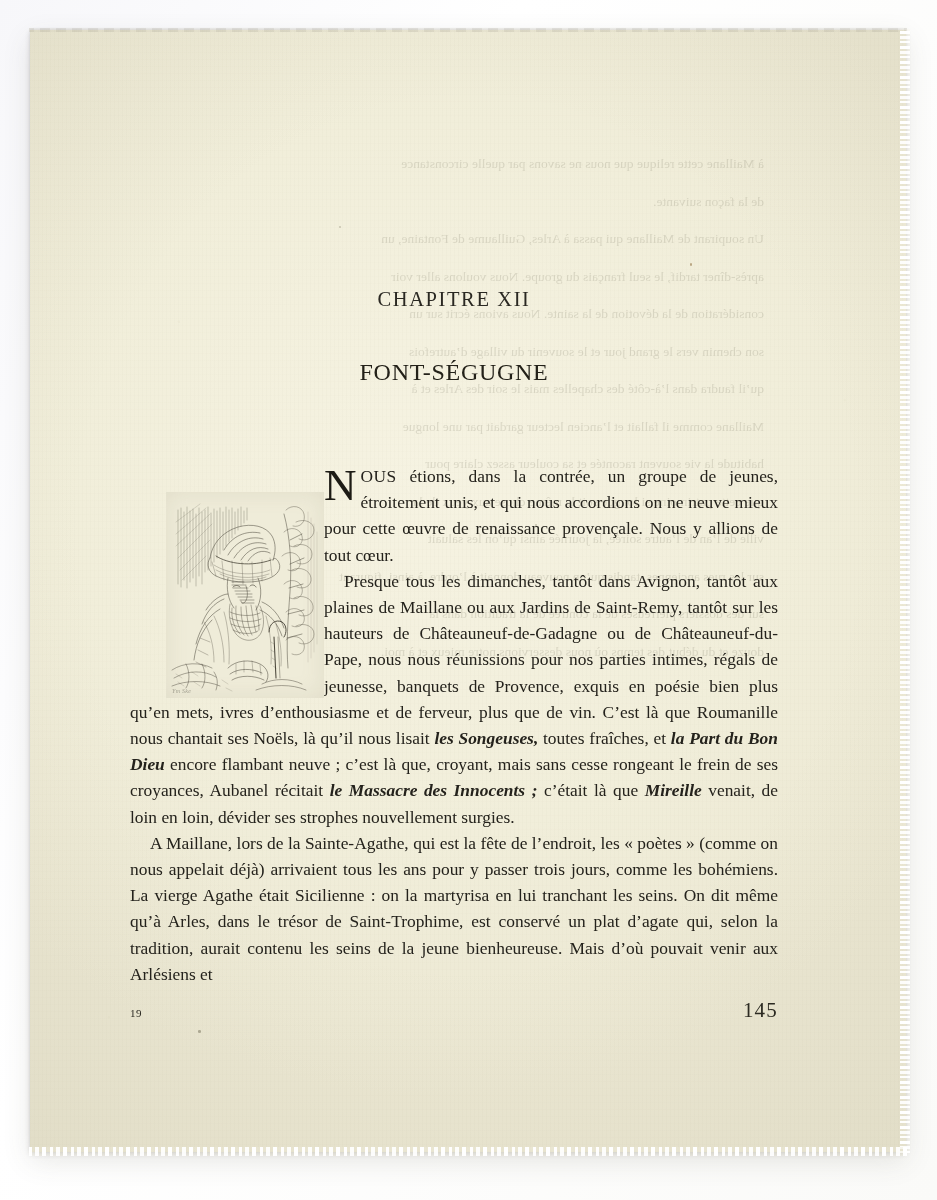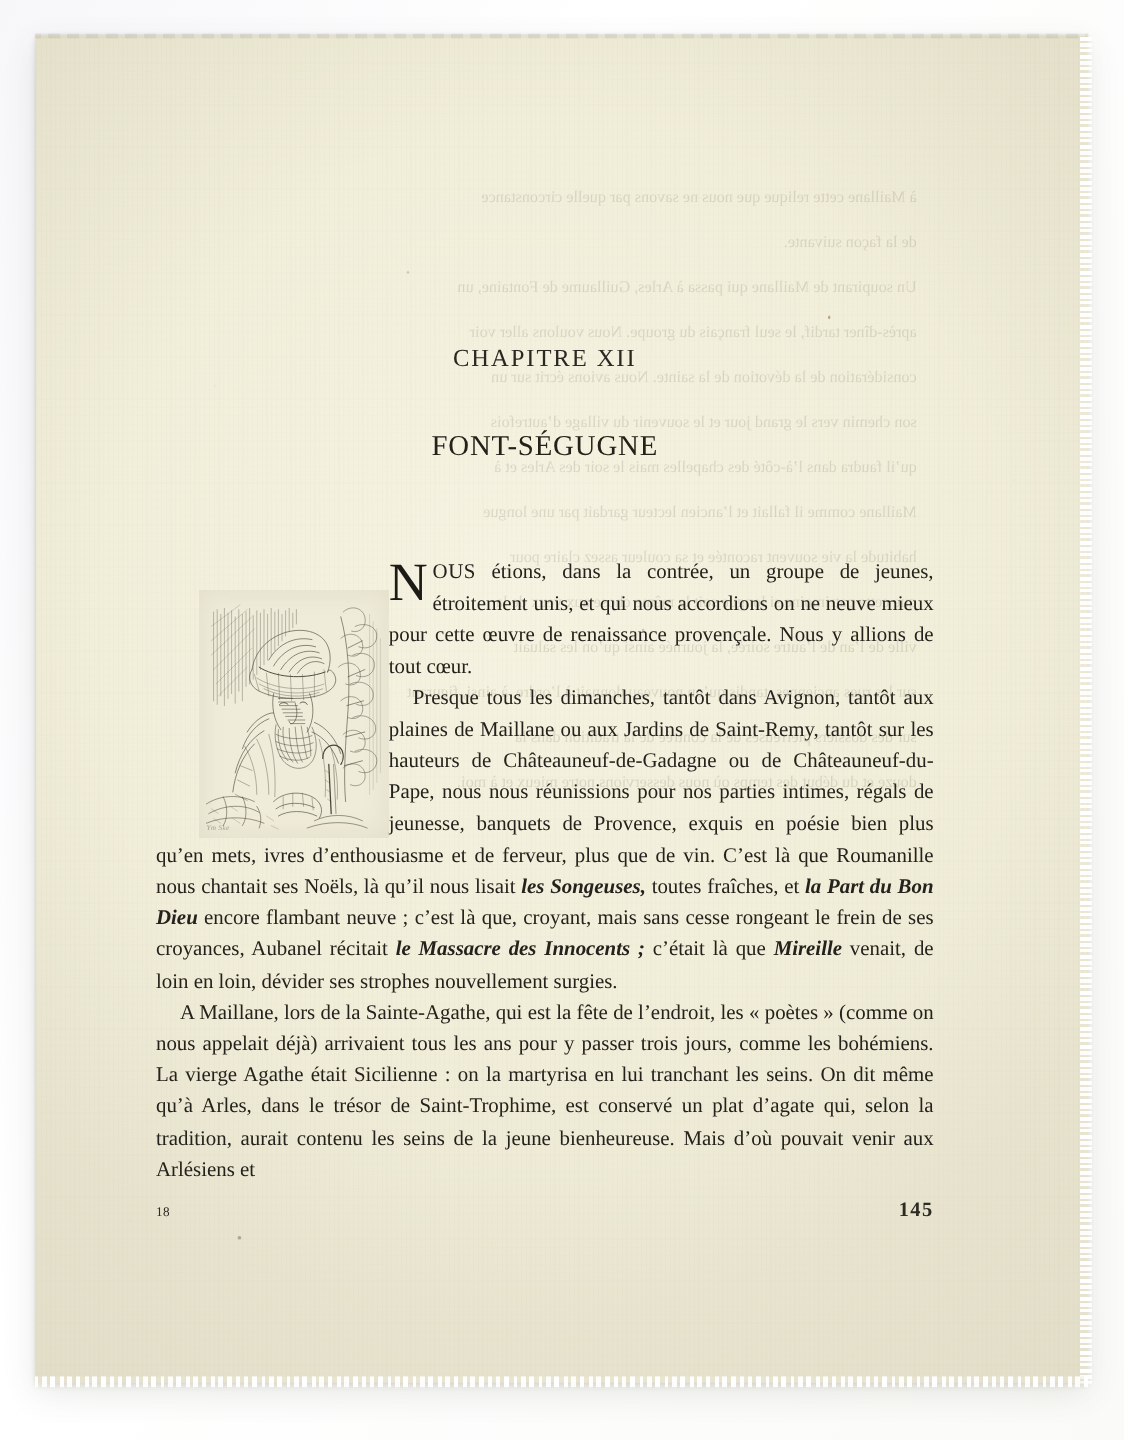--- a/index.html
+++ b/index.html
@@ -211,21 +211,21 @@
     left: 100px;
     top: 968px;
     width: 648px;
     z-index: 3;
     display: flex;
     justify-content: space-between;
     align-items: baseline;
     color: #2c2a22;
   }
   #folio .signature-mark { font-size: 11px; letter-spacing: .4px; }
-  #folio .page-number { font-size: 17px; letter-spacing: 1.2px; font-weight: bold; }
+  #folio .page-number { font-size: 21px; letter-spacing: 1.2px; }
 
   
   .speck {
     position: absolute;
     z-index: 5;
     background: rgba(92,88,66,.42);
     border-radius: 50%;
     pointer-events: none;
   }
 </style>
@@ -465,18 +465,18 @@
               <path d="M28 190 L34 194"></path>
             <path d="M56 188 L62 192"></path>
               <path d="M60 196 L66 199"></path>
           </g>
         </g>
       </svg>
       <div class="sig">Ym Ske</div>
     </div>
 
     <div id="folio">
-      <span class="signature-mark">18</span>
+      <span class="signature-mark">19</span>
       <span class="page-number">145</span>
     </div>
 
   </div>
 </div>
 
 </body></html>

